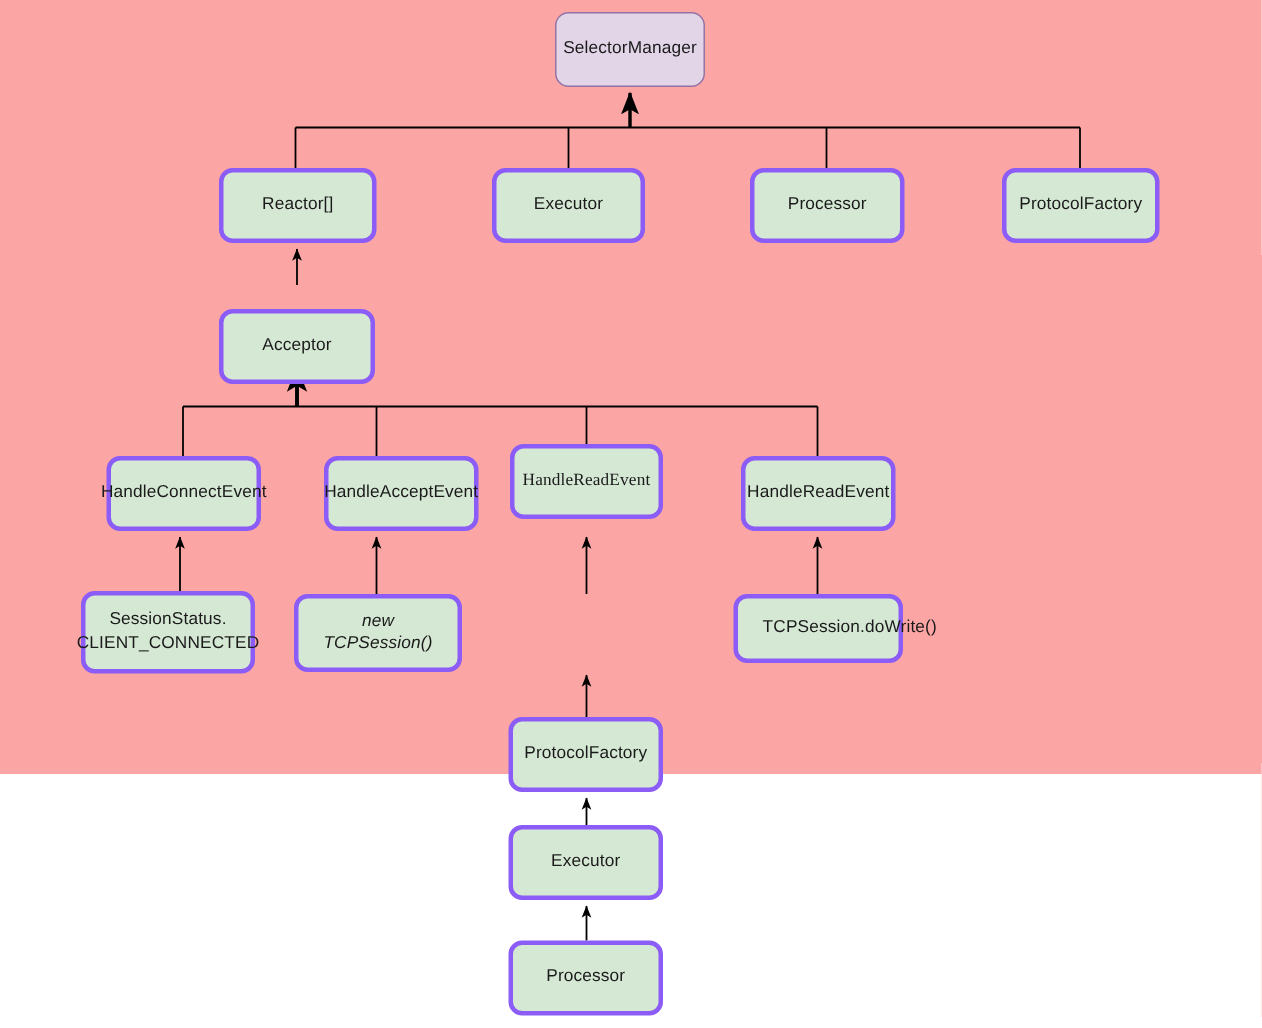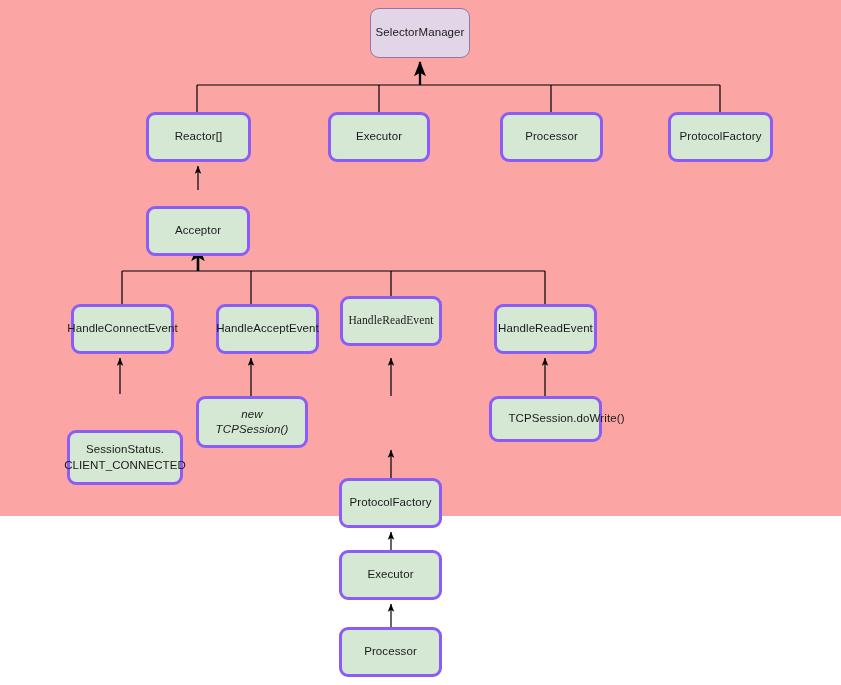--- a/index.html
+++ b/index.html
@@ -123,21 +123,21 @@
   <div class="node purple" style="left: 370px; top: 8px; width: 100px; height: 50px;">SelectorManager</div>
   <div class="node green" style="left: 146px; top: 112px; width: 105px; height: 50px;">Reactor[]</div>
   <div class="node green" style="left: 328px; top: 112px; width: 102px; height: 50px;">Executor</div>
   <div class="node green" style="left: 500px; top: 112px; width: 103px; height: 50px;">Processor</div>
   <div class="node green" style="left: 668px; top: 112px; width: 105px; height: 50px;">ProtocolFactory</div>
   <div class="node green" style="left: 146px; top: 190px; width: 104px; height: 50px; margin-top: 16px;">Acceptor</div>
   <div class="node green" style="left: 71px; top: 304px; width: 103px; height: 50px;">HandleConnectEvent</div>
   <div class="node green" style="left: 200px; top: 304px; width: 103px; height: 50px; margin-left: 16px;">HandleAcceptEvent</div>
   <div class="node green" style="left: 340px; top: 296px; width: 102px; height: 50px; font-family: Liberation Serif, serif;">HandleReadEvent</div>
   <div class="node green" style="left: 494px; top: 304px; width: 103px; height: 50px;">HandleReadEvent</div>
-  <div class="node green" style="left: 67px; top: 394px; width: 116px; height: 55px; margin-top: 36px;">SessionStatus.
+  <div class="node green" style="left: 54px; top: 394px; width: 116px; height: 55px;">SessionStatus.
 CLIENT_CONNECTED</div>
   <div class="node green" style="left: 196px; top: 396px; width: 112px; height: 52px; font-style: italic;">new TCPSession()</div>
   <div class="node green" style="left: 489px; top: 396px; width: 113px; height: 46px; padding-left: 47px;">TCPSession.doWrite()</div>
   <div class="node green" style="left: 339px; top: 478px; width: 103px; height: 50px;">ProtocolFactory</div>
   <div class="node green" style="left: 339px; top: 550px; width: 103px; height: 50px;">Executor</div>
   <div class="node green" style="left: 339px; top: 627px; width: 103px; height: 50px;">Processor</div>
 
 </div>
 
 </body></html>

